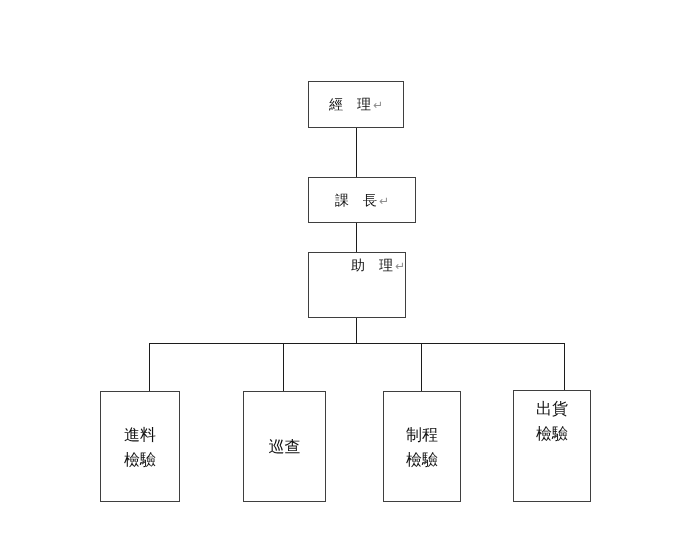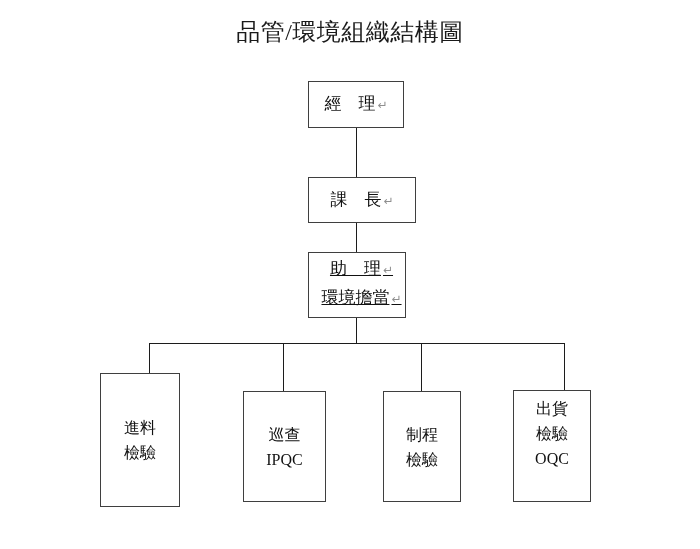--- a/index.html
+++ b/index.html
@@ -36,86 +36,82 @@
     flex-direction: column;
     justify-content: center;
   }
   .box .row {
     white-space: nowrap;
     line-height: 25px;
   }
   .box.center-rows .row { text-align: center; }
   .box.top-align { justify-content: flex-start; padding-top: 5px; }
   .t {
-    font-size: 17px;
+    font-size: 14px;
     color: #111111;
   }
   .small .t { font-size: 16px; }
   .ret {
     font-size: 12px;
     color: #8f8f8f;
     margin-left: 2px;
     font-family: "DejaVu Sans", sans-serif;
   }
   .assistant-rows {
     padding-left: 9px;
     padding-top: 2px;
     justify-content: flex-start;
   }
-  .assistant-rows .row { line-height: 27px; text-align: center; text-decoration: underline; }
+  .assistant-rows .row { line-height: 19px; text-align: right; }
   .connector {
     position: absolute;
     background: #1c1c1c;
   }
   .connector.v { width: 1px; }
   .connector.h { height: 1px; }
 </style>
 </head>
 <body>
 
 <div class="canvas">
 
-  <div class="title">品管/環境組織結構圖</div>
 
   <div class="box center-rows" style="left:308px; top:81px; width:96px; height:47px;">
     <div class="row"><span class="t">經　理</span><span class="ret">↵</span></div>
   </div>
 
   <div class="box center-rows" style="left:308px; top:177px; width:108px; height:46px;">
     <div class="row"><span class="t">課　長</span><span class="ret">↵</span></div>
   </div>
 
   <div class="box assistant-rows" style="left:308px; top:252px; width:98px; height:66px;">
     <div class="row"><span class="t">助　理</span><span class="ret">↵</span></div>
-    <div class="row"><span class="t">環境擔當</span><span class="ret">↵</span></div>
   </div>
 
   <div class="connector v" style="left:356px; top:128px; height:49px;"></div>
   <div class="connector v" style="left:356px; top:223px; height:29px;"></div>
   <div class="connector v" style="left:356px; top:318px; height:25px;"></div>
   <div class="connector h" style="left:149px; top:343px; width:416px;"></div>
   <div class="connector v" style="left:149px; top:343px; height:48px;"></div>
   <div class="connector v" style="left:283px; top:343px; height:48px;"></div>
   <div class="connector v" style="left:421px; top:343px; height:48px;"></div>
   <div class="connector v" style="left:564px; top:343px; height:47px;"></div>
 
-  <div class="box small center-rows" style="left:100px; top:373px; width:80px; height:134px;">
+  <div class="box small center-rows" style="left:100px; top:391px; width:80px; height:111px;">
     <div class="row"><span class="t">進料</span></div>
     <div class="row"><span class="t">檢驗</span></div>
   </div>
 
   <div class="box small center-rows" style="left:243px; top:391px; width:83px; height:111px;">
     <div class="row"><span class="t">巡查</span></div>
-    <div class="row"><span class="t">IPQC</span></div>
   </div>
 
   <div class="box small center-rows" style="left:383px; top:391px; width:78px; height:111px;">
     <div class="row"><span class="t">制程</span></div>
     <div class="row"><span class="t">檢驗</span></div>
   </div>
 
   <div class="box small center-rows top-align" style="left:513px; top:390px; width:78px; height:112px;">
     <div class="row"><span class="t">出貨</span></div>
     <div class="row"><span class="t">檢驗</span></div>
-    <div class="row"><span class="t">OQC</span></div>
   </div>
 
 </div>
 
 </body></html>

